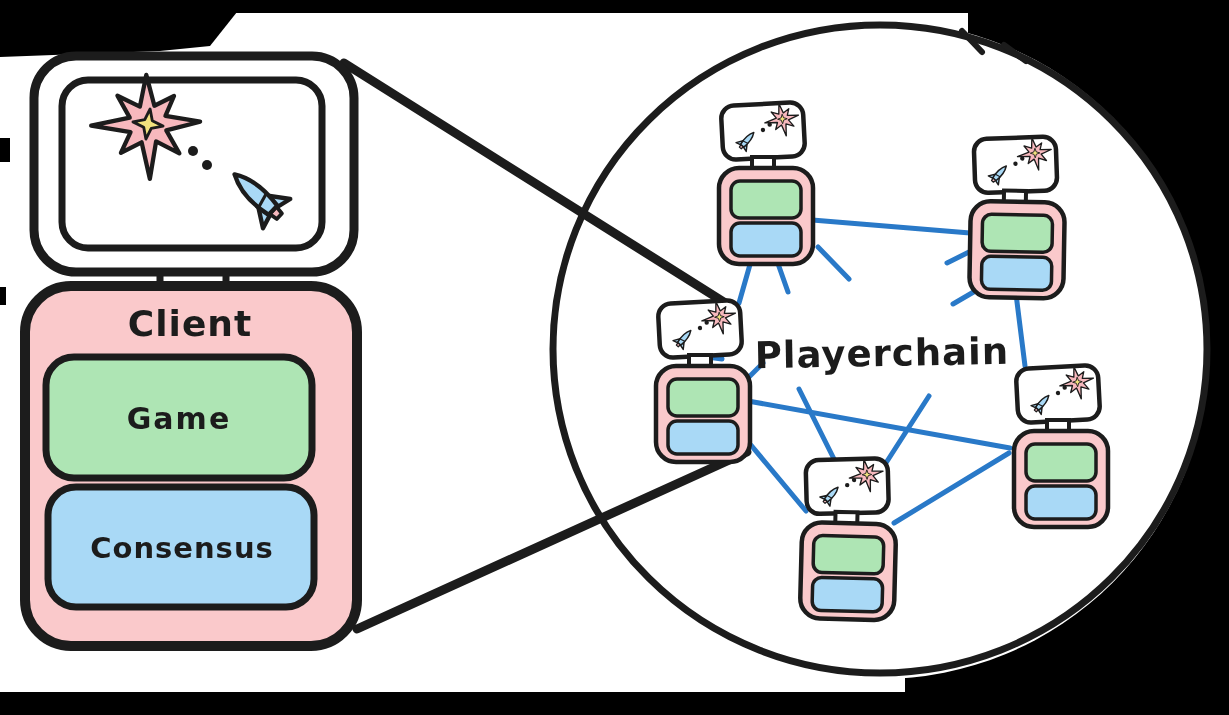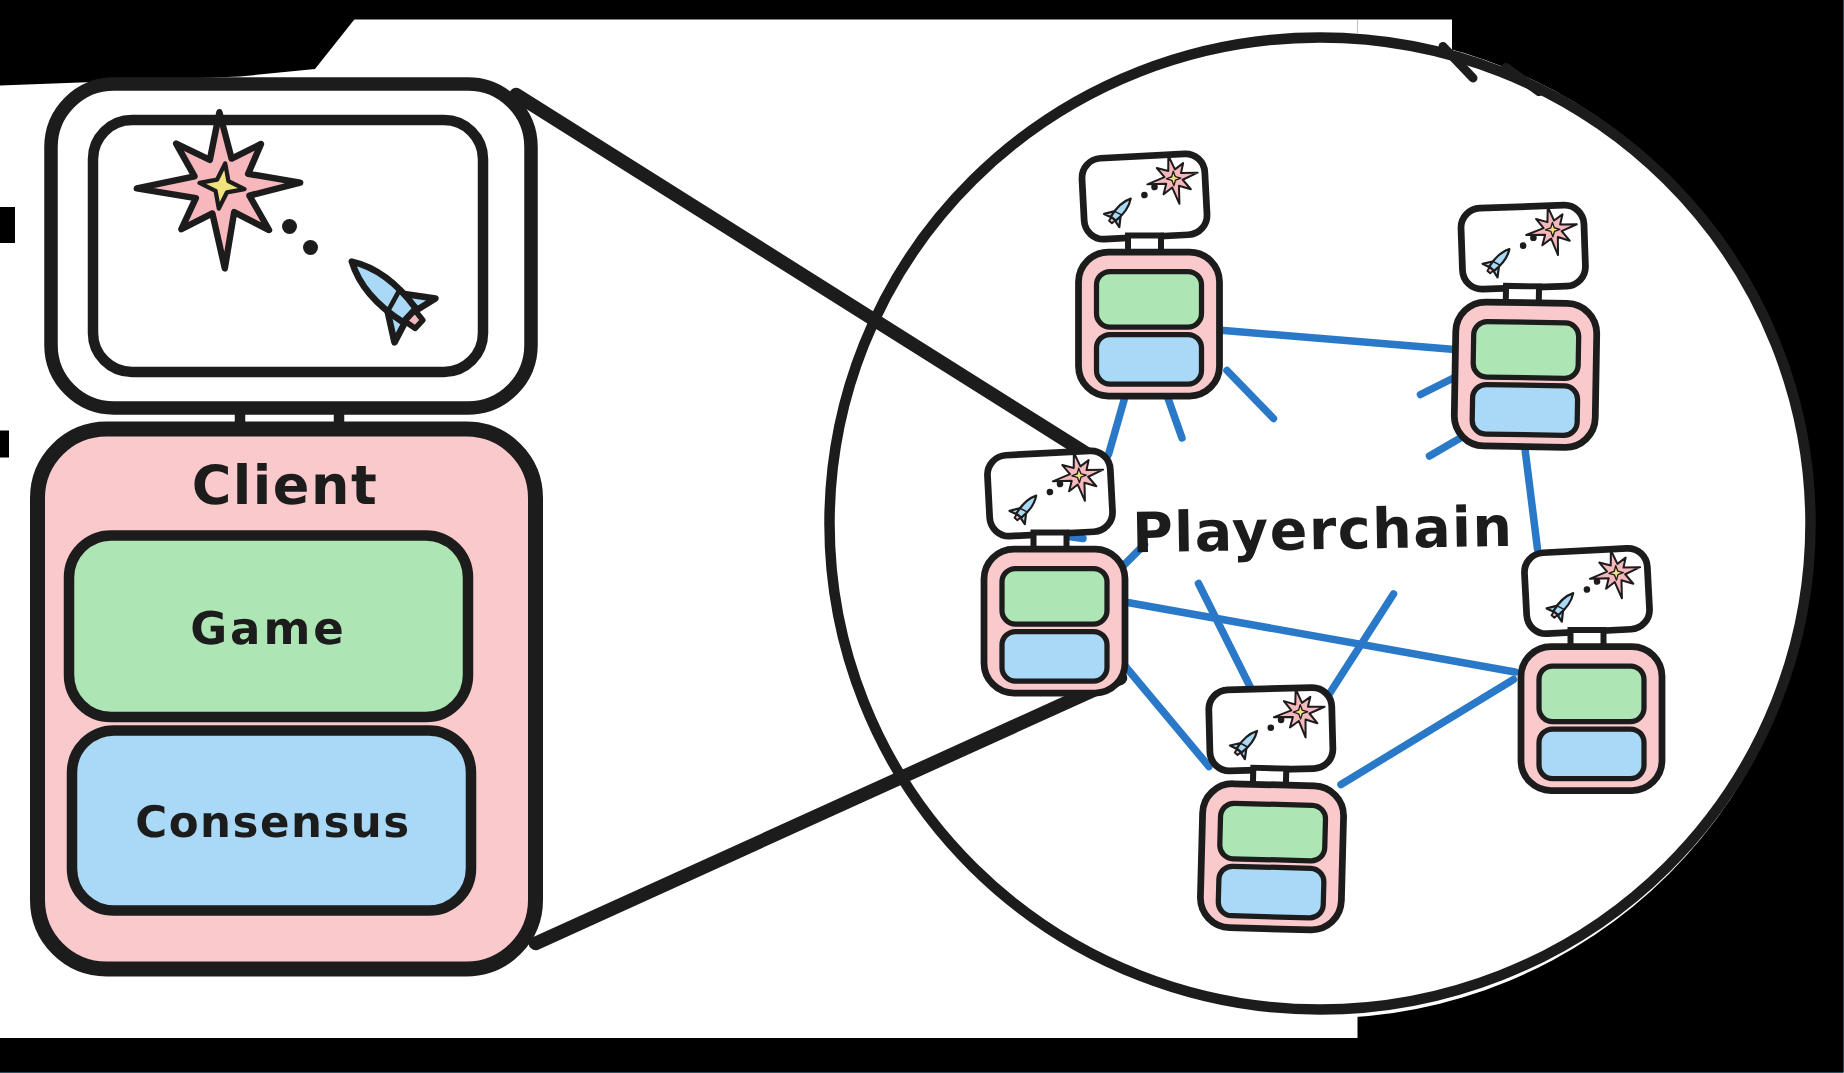--- a/index.html
+++ b/index.html
@@ -1,16 +1,16 @@
 <!DOCTYPE html>
 <html><head>
 <meta charset="utf-8">
 <style>
   html,body{margin:0;padding:0;background:#000;}
-  .stage{position:relative;width:1229px;height:715px;overflow:hidden;background:#0ea5e9;}
+  .stage{position:relative;width:1229px;height:715px;overflow:hidden;background:#86efac;}
   svg{display:block;width:1229px;height:715px;}
   text{font-family:"DejaVu Sans","Liberation Sans",sans-serif;fill:#1c1c1c;}
   .title-lg{font-size:36px;font-weight:700;letter-spacing:1px;}
   .label-md{font-size:30px;font-weight:700;letter-spacing:2px;}
   .label-sm{font-size:29px;font-weight:700;letter-spacing:1px;}
   .net-label{font-size:37px;font-weight:700;letter-spacing:1px;}
 </style>
 </head>
 <body>
 

